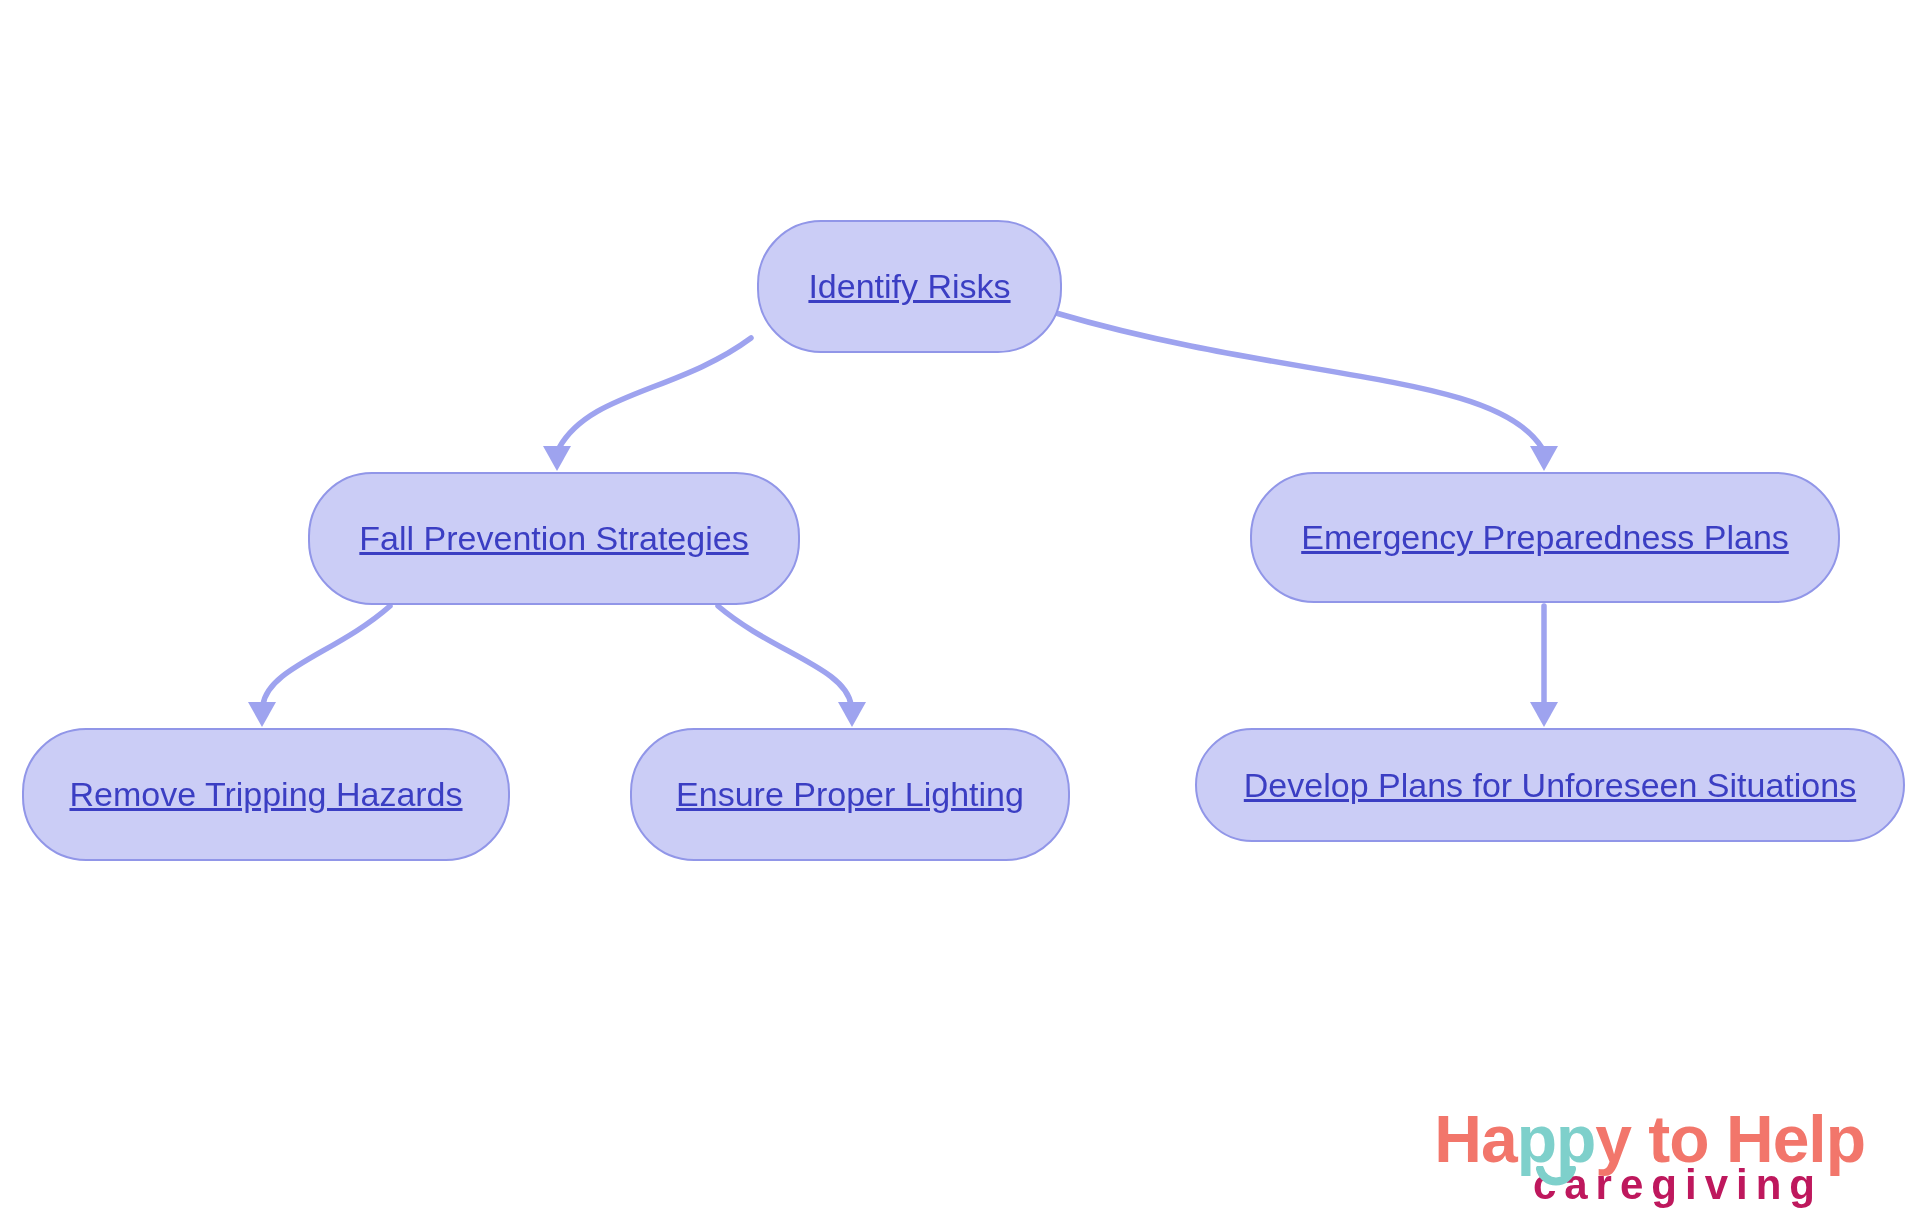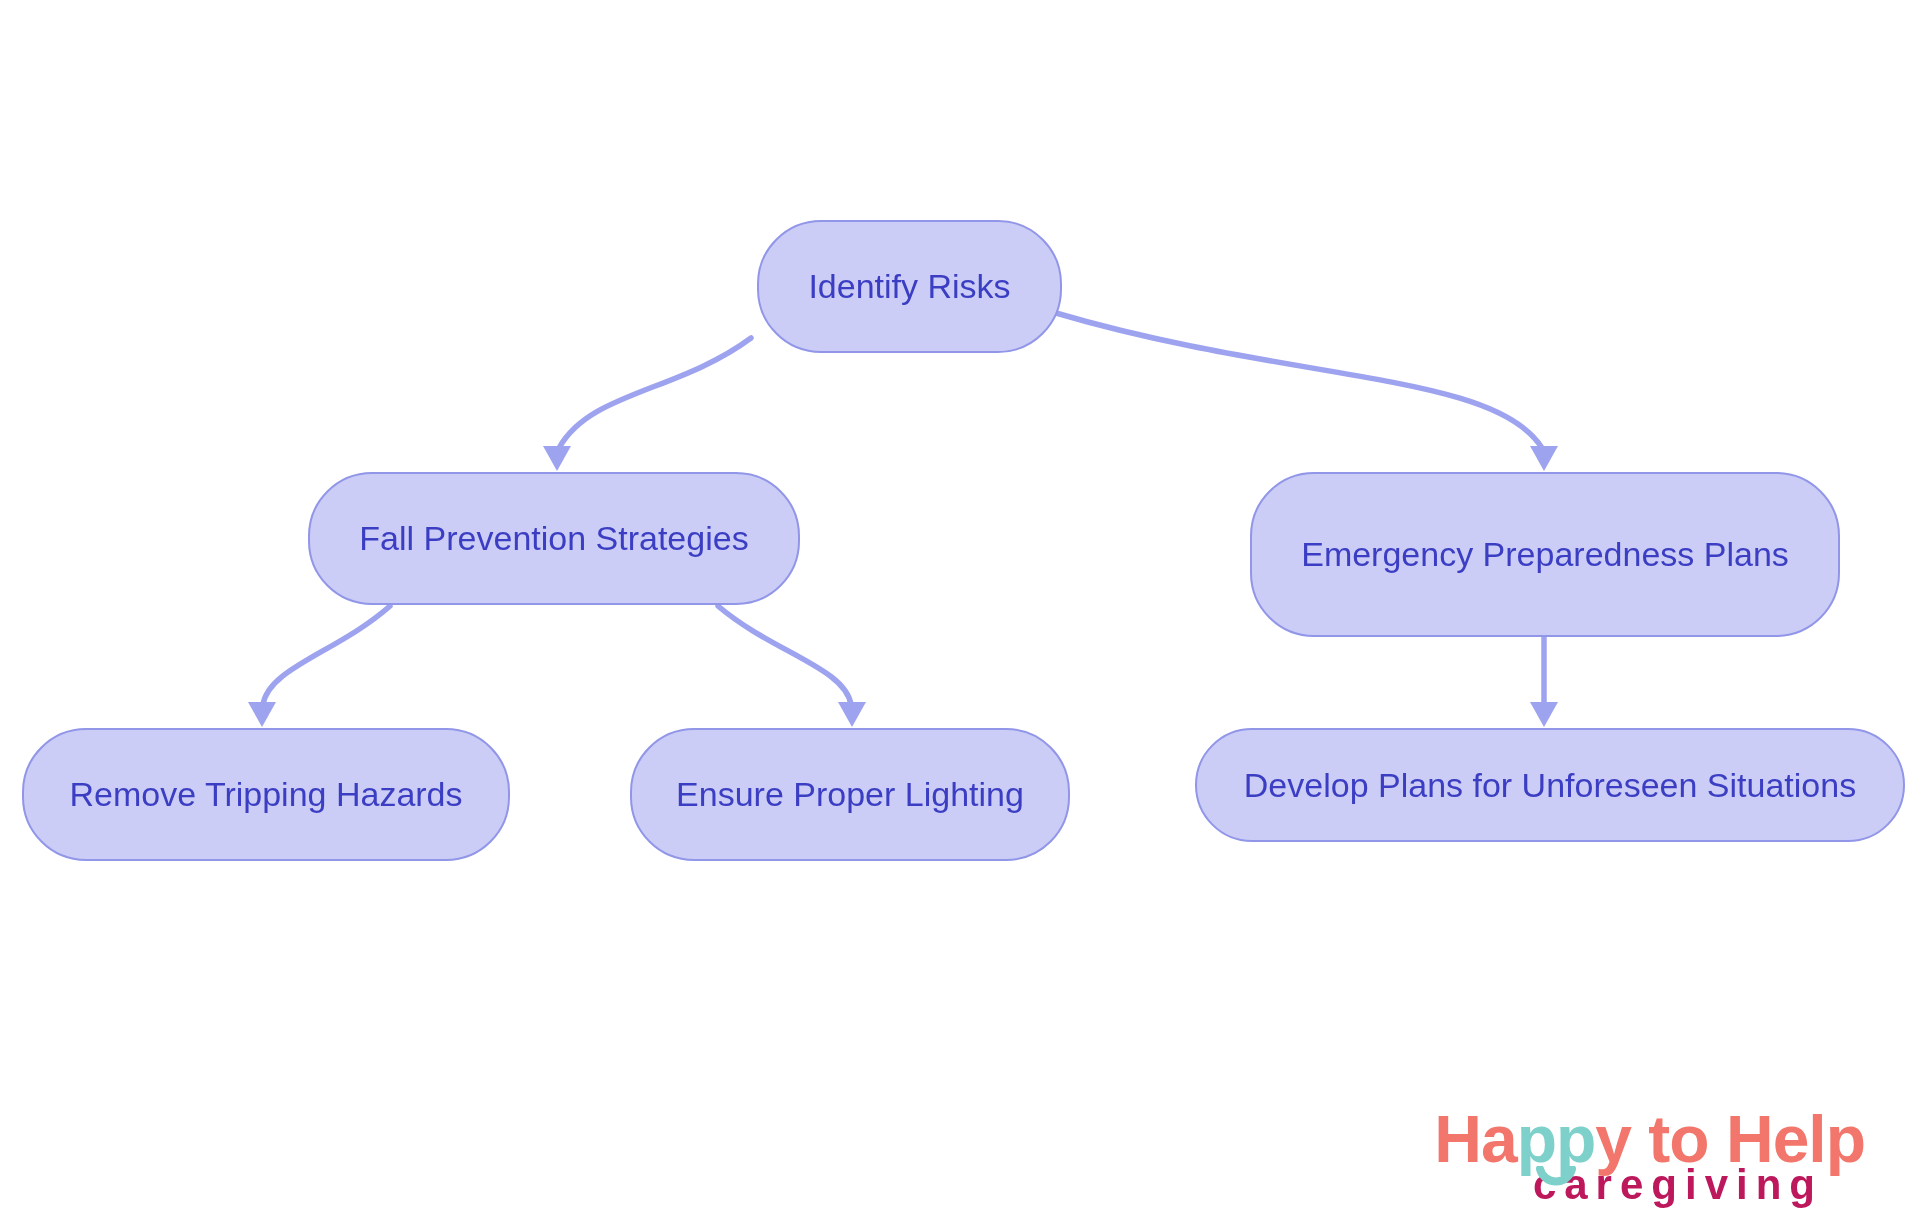--- a/index.html
+++ b/index.html
@@ -18,24 +18,25 @@
     box-sizing:border-box;
     background:#cbcdf6;
     border:2.5px solid #9196e8;
     border-radius:64px;
     display:flex;align-items:center;justify-content:center;
     color:#3b3ec3;
     font-size:34px;
     text-align:center;
     padding:0 14px;
     white-space:nowrap;
+    text-decoration:underline;
   }
   .node-identify{left:757px;top:220px;width:305px;height:133px;}
   .node-fall{left:308px;top:472px;width:492px;height:133px;}
-  .node-emergency{left:1250px;top:472px;width:590px;height:165px;}
+  .node-emergency{left:1250px;top:472px;width:590px;height:131px;}
   .node-remove{left:22px;top:728px;width:488px;height:133px;}
   .node-ensure{left:630px;top:728px;width:440px;height:133px;}
   .node-develop{left:1195px;top:728px;width:710px;height:114px;}
   .logo{
     position:absolute;
     right:55px;top:1106px;
     text-align:right;
     line-height:1;
     margin-left:40px;
   }

